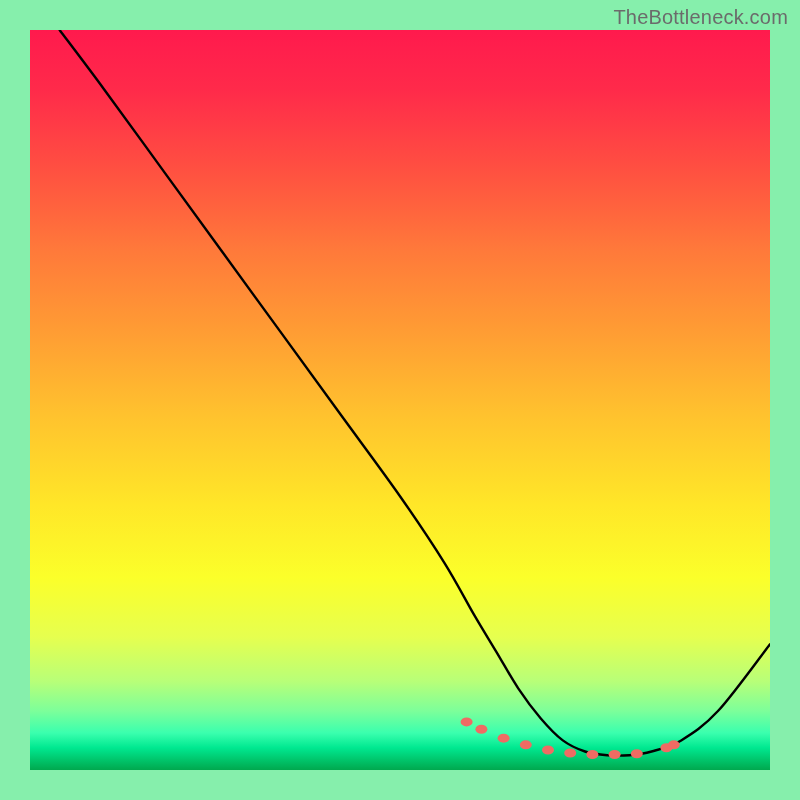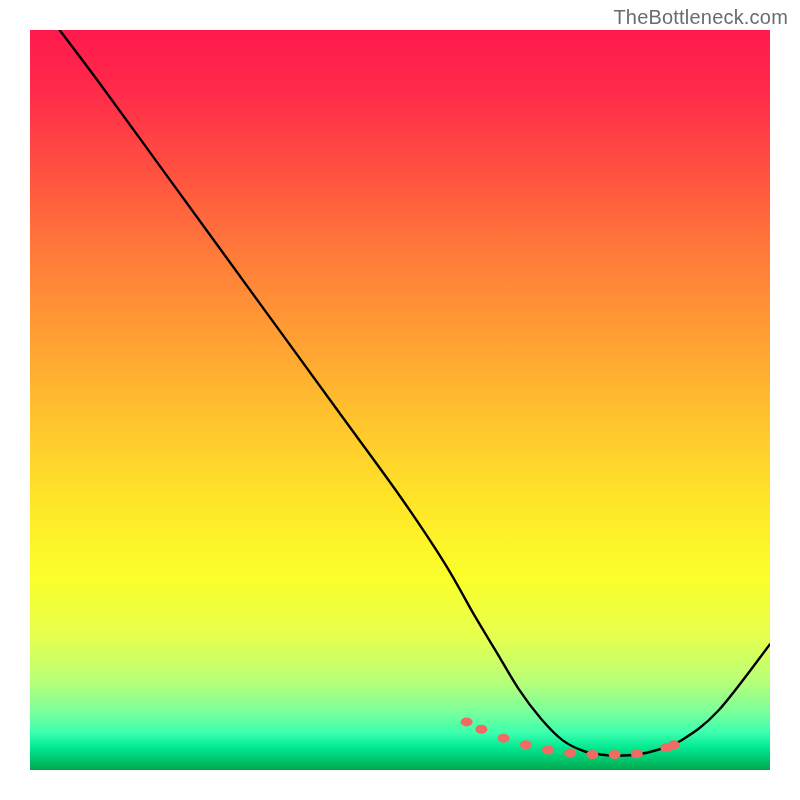--- a/index.html
+++ b/index.html
@@ -8,21 +8,21 @@
     width: 800px;
     height: 800px;
     background: #000;
     overflow: hidden;
     font-family: Arial, Helvetica, sans-serif;
   }
   .frame {
     position: absolute;
     left: 0; top: 0;
     width: 800px; height: 800px;
-    background: #ffffff;
+    background: #86efac;
   }
   .plot {
     position: absolute;
     left: 30px;
     top: 30px;
     width: 740px;
     height: 740px;
     overflow: hidden;
   }
   .gradient {

